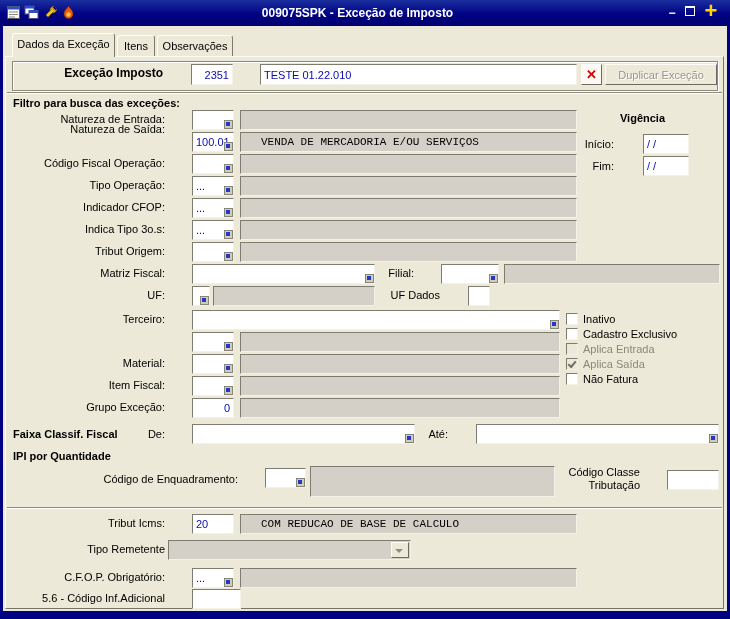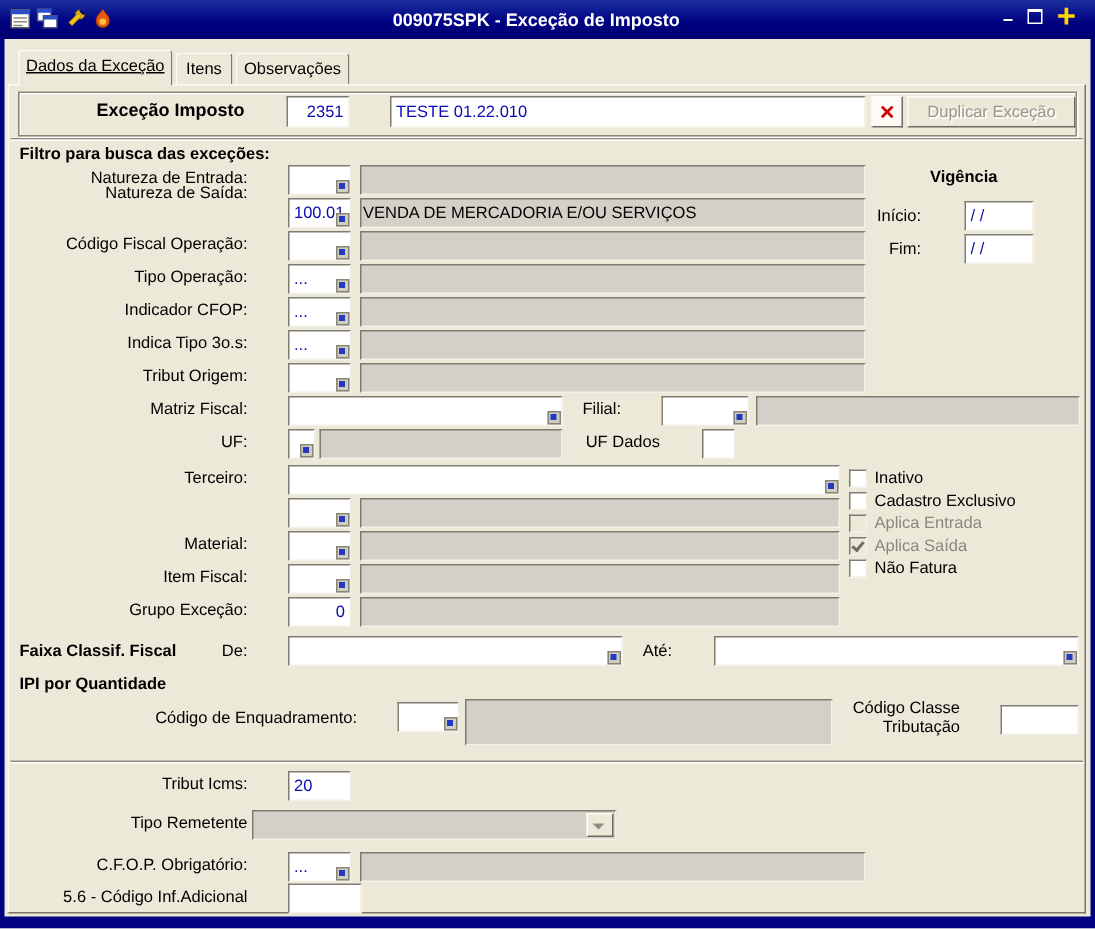--- a/index.html
+++ b/index.html
@@ -17,43 +17,43 @@
   .maxbox { display:inline-block; width:8px; height:7px; border:1px solid #ffffff;
             border-top-width:2px; margin-top:2px; }
   .plus { font-size:22px; color:#ffd400; width:26px; line-height:24px; }
   
   .client { position:absolute; left:3px; top:26px; width:724px; height:585px; background:#ece9d8; }
   
   .tab { position:absolute; box-sizing:border-box; background:#ece9d8; text-align:center;
          border:1px solid #7e7b6e; border-bottom:none; border-top-color:#fdfdf6; border-left-color:#fdfdf6;
          border-radius:3px 3px 0 0; padding-top:4px; font-size:11px; color:#000; cursor:default; }
   .tab.active { z-index:6; background:#ece9d8; }
-  .tab .u { text-decoration:underline; }
+  .tab .u { }
   
   .panel { position:absolute; left:5px; top:56px; width:719px; height:553px; box-sizing:border-box;
            background:#ece9d8; border:1px solid #777468; border-top-color:#fbfaf3; border-left-color:#fbfaf3; }
   .hframe { position:absolute; left:12px; top:61px; width:706px; height:30px; box-sizing:border-box;
             border:1px solid #8b887c; box-shadow:1px 1px 0 #ffffff, inset 1px 1px 0 #ffffff; }
   .sep { position:absolute; height:0; border-top:1px solid #8c897d; border-bottom:1px solid #ffffff; }
   
   .lb { position:absolute; font-size:11px; line-height:13px; color:#000000; white-space:nowrap; }
   .lb.r { text-align:right; }
   .bd { font-weight:bold; }
   .big { font-size:12px; }
   
   .fw { position:absolute; box-sizing:border-box;padding-left:24px; }
   .fi { width:100%; height:100%; box-sizing:border-box; background:#ffffff;
         border:1px solid #7e7b70; border-bottom-color:#f4f2e8; border-right-color:#f4f2e8;
         color:#0b0bb0; font-family:"Liberation Sans", sans-serif; font-size:11px;
         padding:2px 3px; outline:none; }
   .fi.num { text-align:right; }
   .gf { position:absolute; box-sizing:border-box; height:20px; background:#d4d0c8;
         border:1px solid #7e7b70; border-bottom-color:#f4f2e8; border-right-color:#f4f2e8;
-        color:#000000; font-size:11px; line-height:15px; padding:2px 1px;
-        overflow:hidden; white-space:nowrap; }
+        color:#000000; font-size:11px; line-height:15px; padding:2px 20px;
+        overflow:hidden; white-space:nowrap;font-family:Liberation Mono, monospace; }
   .lookup { position:absolute; right:1px; bottom:1px; width:9px; height:9px;
             background:#cfccc0; border:1px solid #878478; box-sizing:border-box; }
   .lookup::after { content:""; position:absolute; left:1px; top:1px; width:4px; height:4px; background:#2438c0; }
   
   .btn { position:absolute; box-sizing:border-box; background:#ece9d8; font-family:"Liberation Sans",sans-serif;
          font-size:11px; color:#000; border:1px solid #6e6b5e; border-top-color:#fdfdf6; border-left-color:#fdfdf6;
          text-align:center; padding:0; cursor:default; }
   .btn.disb { color:#99968a; text-shadow:1px 1px 0 #ffffff; }
   .btn.del { background:#fbfaf4; }
   .delx { color:#d40000; font-weight:bold; font-size:13px; line-height:19px; }
@@ -300,20 +300,21 @@
   <div class="fw" style="left:643px;top:470px;width:76px;height:20px">
     <input class="fi" value="" style="">
   </div>
 
   <div class="sep" style="left:7px;top:507px;width:715px"></div>
 
   <div class="lb r" style="left:10px;top:517px;width:155px">Tribut Icms:</div>
   <div class="fw" style="left:168px;top:514px;width:66px;height:20px">
     <input class="fi" value="20" style="">
   </div>
+  <div class="gf" style="left:240px;top:514px;width:337px">COM REDUCAO DE BASE DE CALCULO</div>
 
   <div class="lb r" style="left:10px;top:543px;width:155px">Tipo Remetente</div>
   <div class="combo" style="left:168px;top:540px;width:243px">
     <span style="padding:2px 4px;font-size:11px;color:#000"></span>
     <div class="combo-btn">
         <i class="arr"></i>
       </div>
   </div>
 
   <div class="lb r" style="left:10px;top:571px;width:155px">C.F.O.P. Obrigatório:</div>

